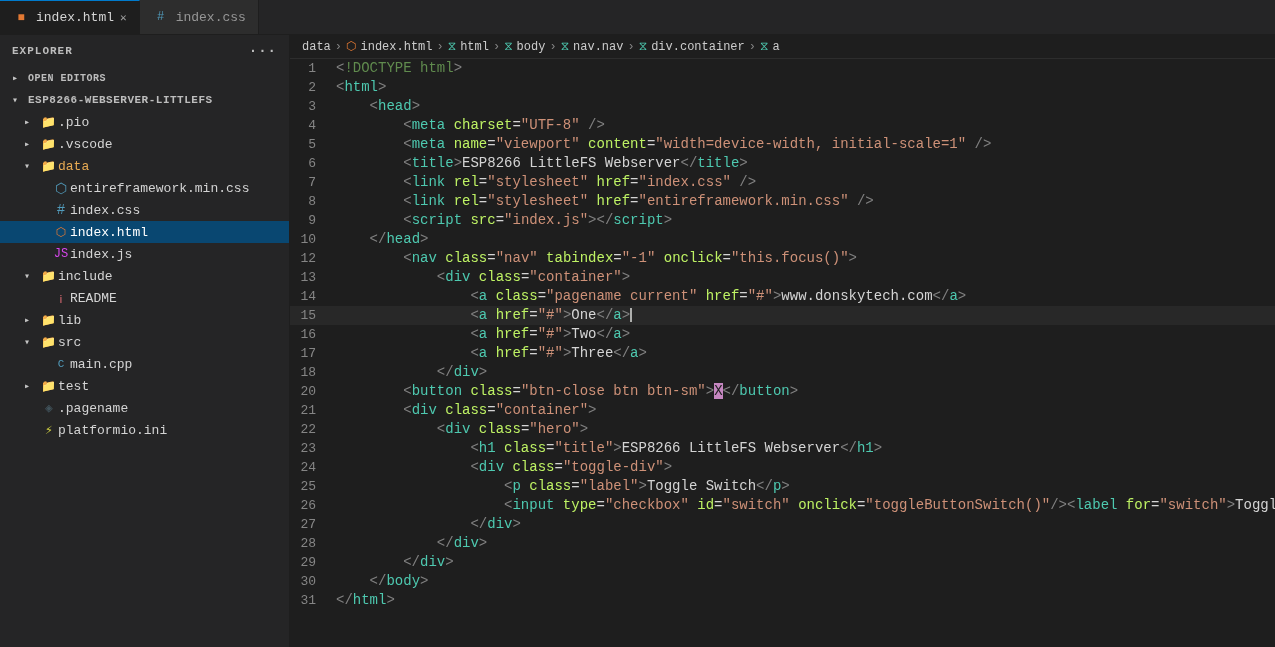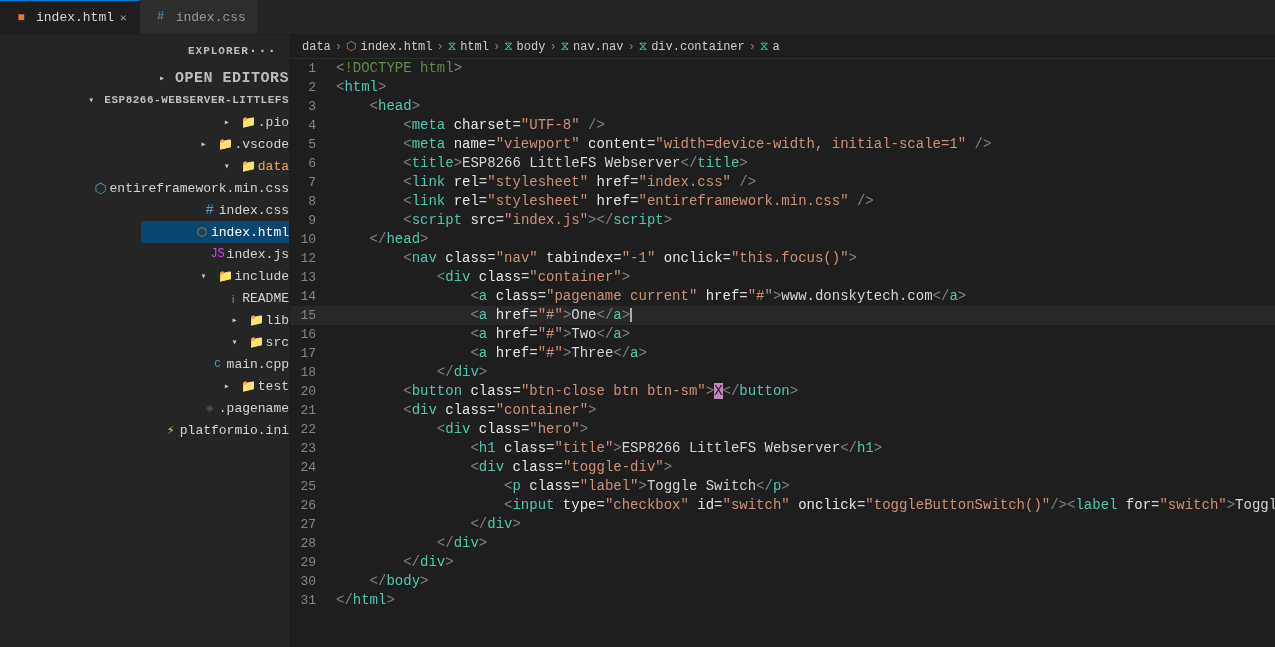--- a/index.html
+++ b/index.html
@@ -56,21 +56,20 @@
 
     
     .sidebar {
       width: 290px;
       background: #252526;
       border-right: 1px solid #1e1e1e;
       overflow-y: auto;
       flex-shrink: 0;
       display: flex;
       flex-direction: column;
-      align-items: flex-end;
     }
 
     .sidebar-header {
       display: flex;
       align-items: center;
       justify-content: space-between;
       padding: 8px 12px;
       font-size: 11px;
       font-weight: 700;
       letter-spacing: 1px;
@@ -176,21 +175,21 @@
     }
     .line-content {
       flex: 1;
       white-space: pre;
       font-size: 14px;
       padding-left: 4px;
     }
 
     
     .t-tag { color: #4ec9b0; }
-    .t-attr { color: #e5e5e5; font-family: Liberation Mono, monospace; }
+    .t-attr { color: #bef264; font-family: Liberation Mono, monospace; }
     .t-val { color: #ce9178; }
     .t-text { color: #d4d4d4; margin-top: 40px; }
     .t-bracket { color: #808080; }
     .t-doctype { color: #608b4e; }
     .t-eq { color: #d4d4d4; }
 
     .active-line {
       background: #282828;
     }
 
@@ -240,21 +239,21 @@
   <div class="sidebar">
     <div class="sidebar-header">
       <span>EXPLORER</span>
       <div class="sidebar-header-icons">
         <span>···</span>
       </div>
     </div>
 
     <div class="sidebar-item indent-1">
       <span class="arrow closed"></span>
-      <span style="font-size:15px;font-weight:700;letter-spacing:0.5px;color:#bdbdbd;text-transform:uppercase;">OPEN EDITORS</span>
+      <span style="font-size:10px;font-weight:700;letter-spacing:0.5px;color:#bdbdbd;text-transform:uppercase;">OPEN EDITORS</span>
     </div>
 
     <div class="sidebar-item indent-1">
       <span class="arrow open"></span>
       <span style="font-size:11px;font-weight:700;letter-spacing:0.5px;color:#bdbdbd;text-transform:uppercase;">ESP8266-WEBSERVER-LITTLEFS</span>
     </div>
 
     <div class="sidebar-item indent-2">
       <span class="arrow closed"></span>
       <span class="file-icon icon-dot">📁</span>

